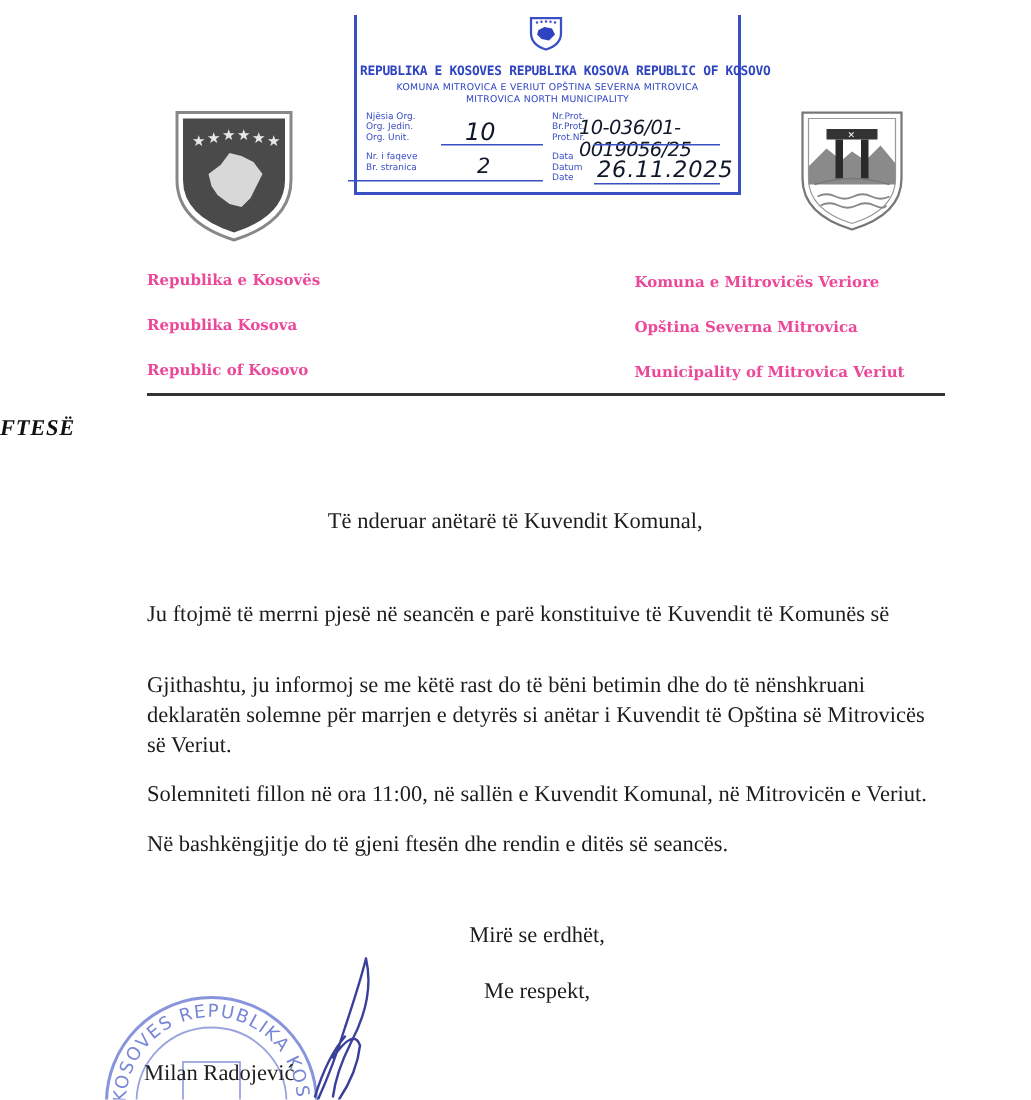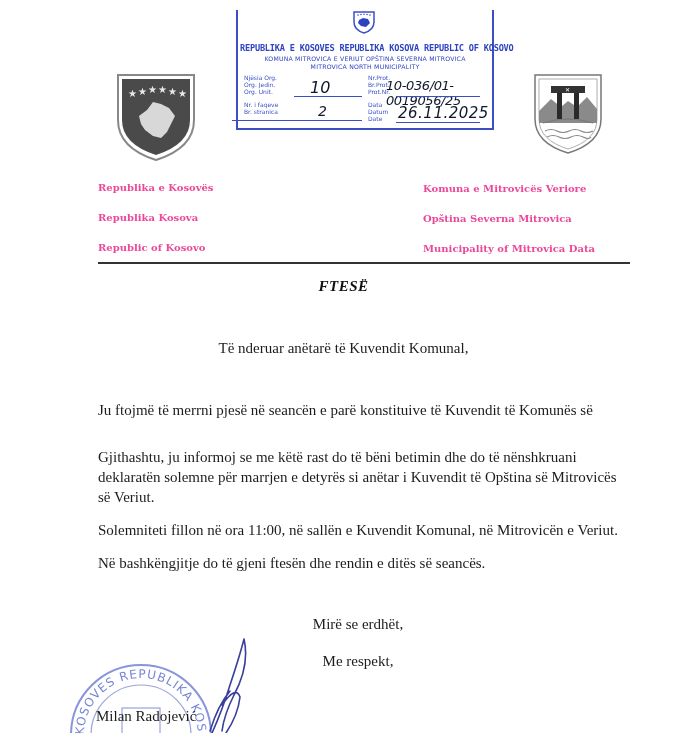--- a/index.html
+++ b/index.html
@@ -12,21 +12,21 @@
   .stamp .l2 { position:absolute; left:2px; top:45px; width:250px; text-align:center; font-size:6.2px; white-space:nowrap; letter-spacing:0.2px; }
   .stamp .l3 { position:absolute; left:2px; top:53px; width:250px; text-align:center; font-size:6.2px; white-space:nowrap; letter-spacing:0.2px; }
   .stamp .lbl { position:absolute; font-size:6px; line-height:7px; color:#3b4fc4; }
   .stamp .hw { position:absolute; font-family:"DejaVu Sans", sans-serif; font-style:italic; color:#0f172a; }
   .stamp .uline { position:absolute; height:1px; background:#3b4fc4; }
   
   .logo { position:absolute; }
   
   .hdr { position:absolute; font-family:"DejaVu Serif", serif; font-weight:bold; font-size:10px; color:#ec4899; white-space:nowrap; }
   .rule { position:absolute; left:98px; top:262px; width:532px; height:2px; background:#333; }
-  .title { position:absolute; left:0; width:687px; top:278px; text-align:center; font-style:italic; font-weight:bold; font-size:15px; letter-spacing:0.5px; }
+  .title { position:absolute; left:0; width:687px; top:278px; text-align:left; font-style:italic; font-weight:bold; font-size:15px; letter-spacing:0.5px; }
   .p { position:absolute; font-size:15px; line-height:20px; color:#1c1c1c; }
   .center { text-align:center; }
   .seal { position:absolute; left:66px; top:660px; width:150px; height:150px; }
   .sig { position:absolute; left:200px; top:635px; width:60px; height:100px; }
 </style>
 </head>
 <body>
 
 <div class="abs stamp">
   <svg class="emblem" viewBox="0 0 28 24">
@@ -101,21 +101,21 @@
   <path d="M10 50 Q35 42 60 50" fill="none" stroke="#777" stroke-width="1"></path>
   <path d="M12 58 Q18 55 24 58 T36 58 T48 58 T60 58" fill="none" stroke="#888" stroke-width="1.2"></path>
   <path d="M14 64 Q20 61 26 64 T38 64 T50 64 T58 64" fill="none" stroke="#888" stroke-width="1.2"></path>
 </svg>
 
 <div class="hdr" style="left:98px; top:182px;">Republika e Kosovës</div>
 <div class="hdr" style="left:98px; top:212px;">Republika Kosova</div>
 <div class="hdr" style="left:98px; top:242px;">Republic of Kosovo</div>
 <div class="hdr" style="left:423px; top:183px;">Komuna e Mitrovicës Veriore</div>
 <div class="hdr" style="left:423px; top:213px;">Opština Severna Mitrovica</div>
-<div class="hdr" style="left:423px; top:243px;">Municipality of Mitrovica Data</div>
+<div class="hdr" style="left:423px; top:243px;">Municipality of Mitrovica Veriut</div>
 <div class="rule"></div>
 
 <div class="title">FTESË</div>
 
 <div class="p center" style="left:0; width:687px; top:338px;">Të nderuar anëtarë të Kuvendit Komunal,</div>
 
 <div class="p" style="left:98px; top:400px;">
   <div>Ju ftojmë të merrni pjesë në seancën e parë konstituive të Kuvendit të Komunës së</div>
 </div>
 

